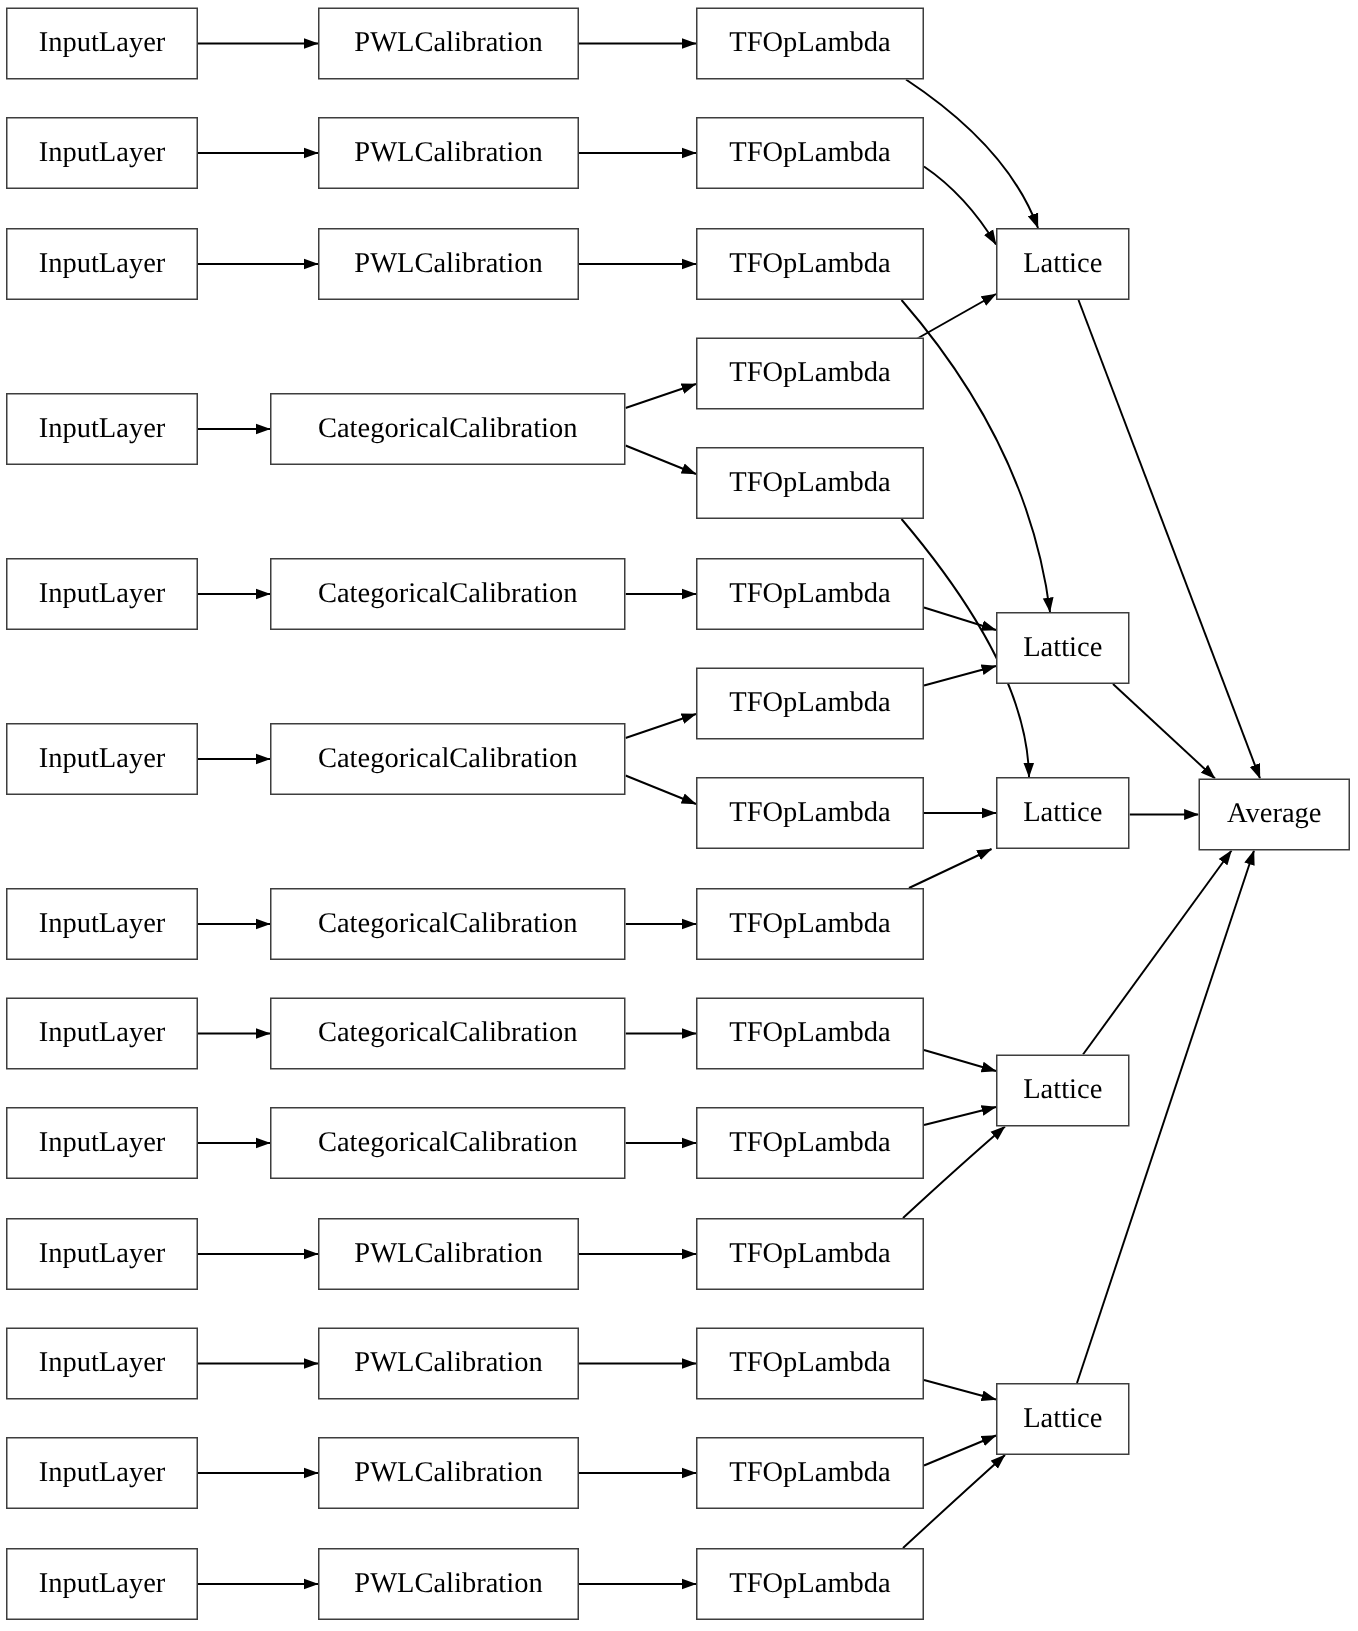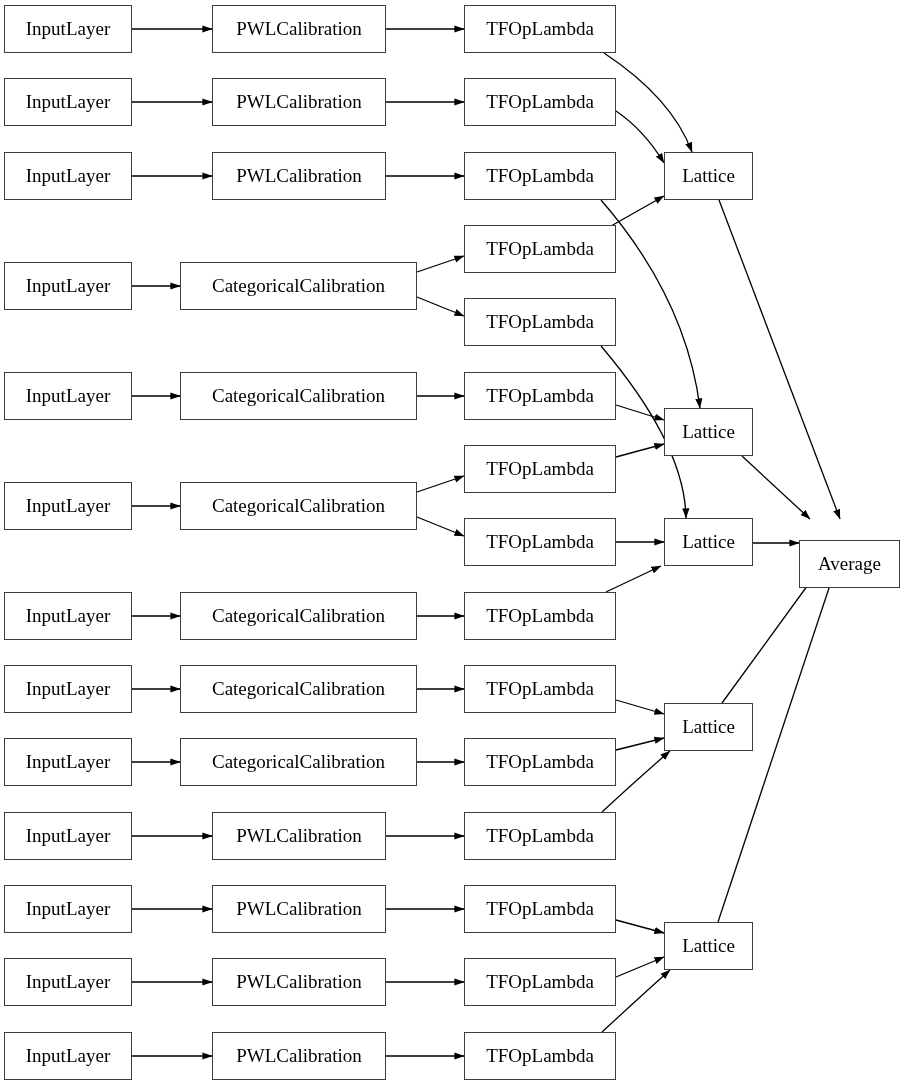--- a/index.html
+++ b/index.html
@@ -111,15 +111,15 @@
       <div class="node" style="left: 464px; top: 738px; width: 152px; height: 48px; background: rgb(255, 255, 255); border-color: rgb(61, 61, 61);">TFOpLambda</div>
       <div class="node" style="left: 464px; top: 812px; width: 152px; height: 48px; background: rgb(255, 255, 255); border-color: rgb(61, 61, 61);">TFOpLambda</div>
       <div class="node" style="left: 464px; top: 885px; width: 152px; height: 48px; background: rgb(255, 255, 255); border-color: rgb(61, 61, 61);">TFOpLambda</div>
       <div class="node" style="left: 464px; top: 958px; width: 152px; height: 48px; background: rgb(255, 255, 255); border-color: rgb(61, 61, 61);">TFOpLambda</div>
       <div class="node" style="left: 464px; top: 1032px; width: 152px; height: 48px; background: rgb(255, 255, 255); border-color: rgb(61, 61, 61);">TFOpLambda</div>
       <div class="node" style="left: 664px; top: 152px; width: 89px; height: 48px; background: rgb(255, 255, 255); border-color: rgb(61, 61, 61);">Lattice</div>
       <div class="node" style="left: 664px; top: 408px; width: 89px; height: 48px; background: rgb(255, 255, 255); border-color: rgb(61, 61, 61);">Lattice</div>
       <div class="node" style="left: 664px; top: 518px; width: 89px; height: 48px; background: rgb(255, 255, 255); border-color: rgb(61, 61, 61);">Lattice</div>
       <div class="node" style="left: 664px; top: 703px; width: 89px; height: 48px; background: rgb(255, 255, 255); border-color: rgb(61, 61, 61);">Lattice</div>
       <div class="node" style="left: 664px; top: 922px; width: 89px; height: 48px; background: rgb(255, 255, 255); border-color: rgb(61, 61, 61);">Lattice</div>
-      <div class="node" style="left: 799px; top: 519px; width: 101px; height: 48px; background: rgb(255, 255, 255); border-color: rgb(61, 61, 61); margin-top: 21px;">Average</div>
+      <div class="node" style="left: 799px; top: 519px; width: 101px; height: 48px; background: rgb(255, 255, 255); border-color: rgb(61, 61, 61);">Average</div>
     </div>
 </div>
 
 </body></html>

